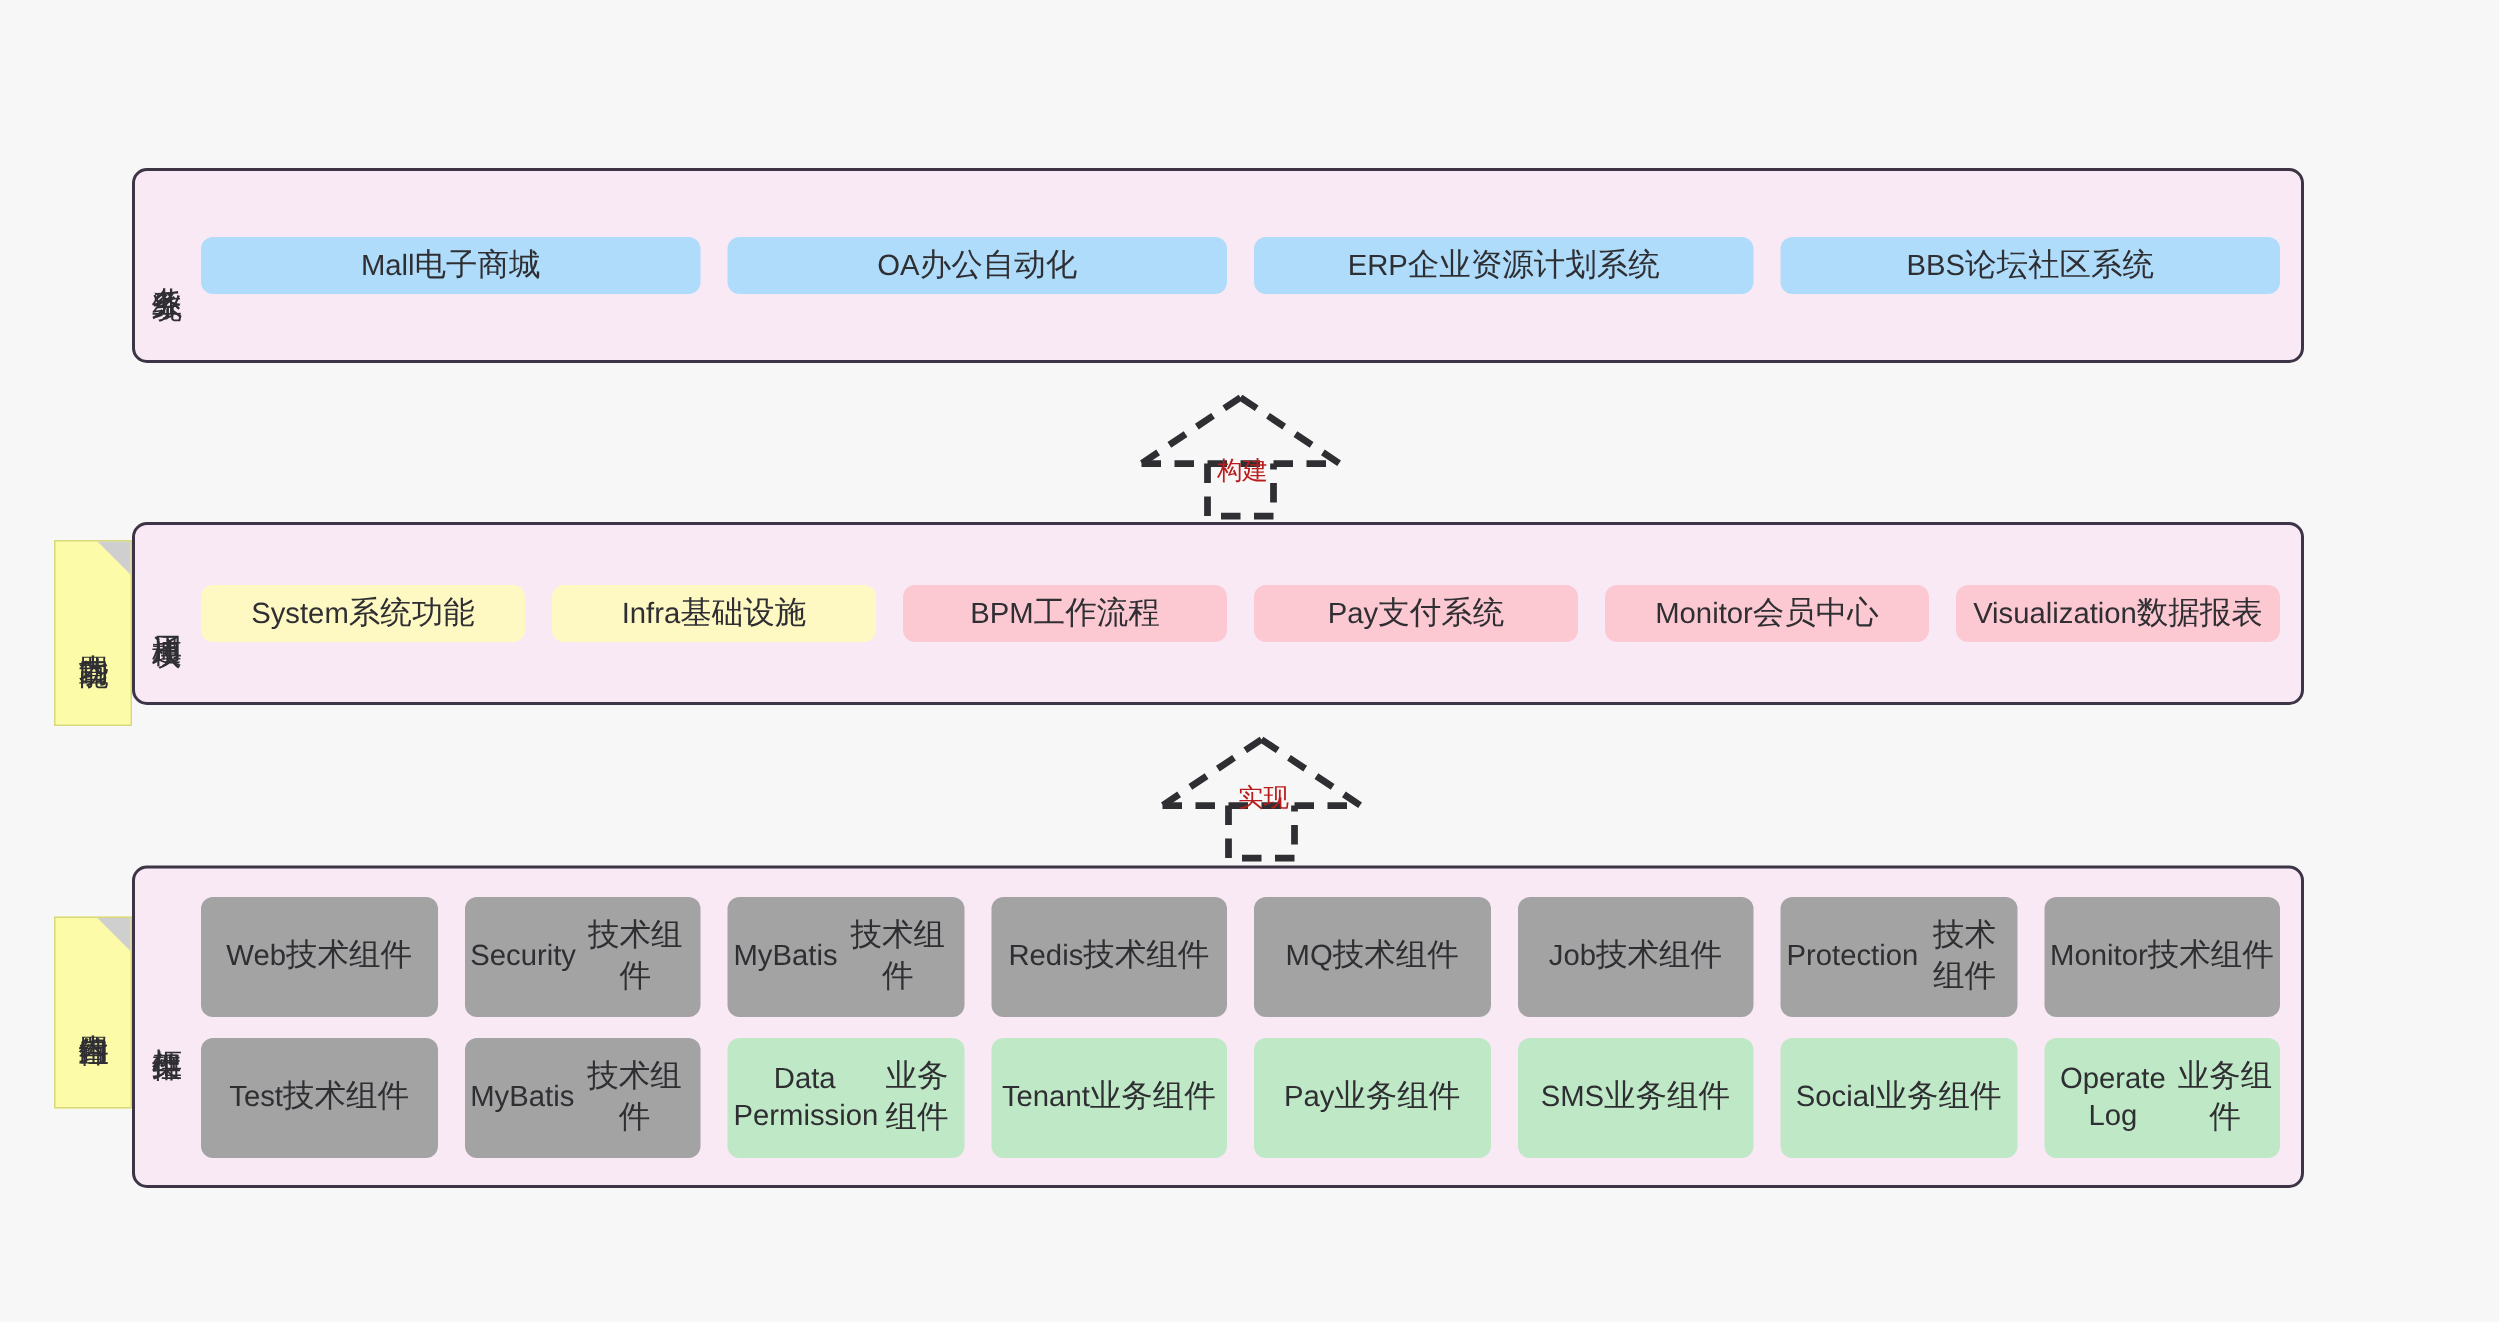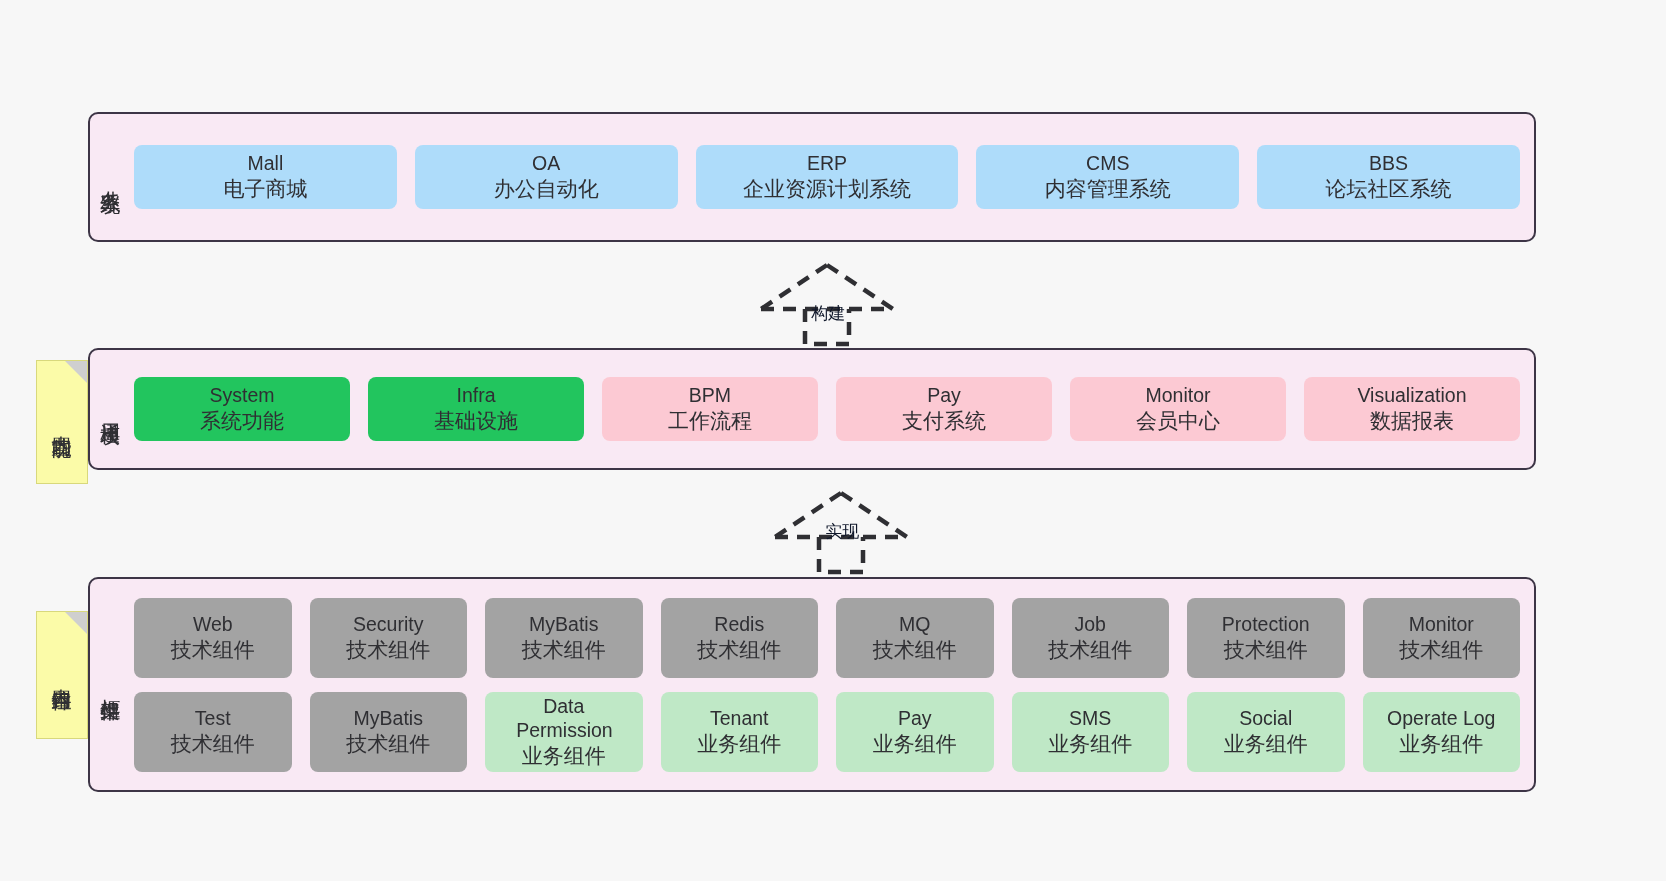--- a/index.html
+++ b/index.html
@@ -45,34 +45,34 @@
   }
   .row {
     display: flex;
     gap: 18px;
     align-items: stretch;
   }
   .cell {
     flex: 1 1 0;
     border-radius: 8px;
     display: flex;
-    flex-direction: column;
+    flex-direction: row;
     align-items: center;
     justify-content: center;
     text-align: center;
     color: #2f2f33;
     line-height: 1.26;
     padding: 6px 4px;
   }
   .cell .en { font-size: 19.5px; }
   .cell .cn { font-size: 21px; }
 
   
   .c-blue        { background: #aedcfa; }
-  .c-red         { background: #22c55e; }
+  .c-red         { background: #fef9c3; }
   .c-pink        { background: #fcc9d3; }
   .c-green       { background: #a3a3a3; }
   .c-green-light { background: #bfe8c6; }
 
   
   .note {
     position: absolute;
     background: #fbfba8;
     border: 1px solid #d8d87c;
     color: #2f2f33;
@@ -93,21 +93,21 @@
     border-left: 22px solid transparent;
     border-top: 22px solid #cfcfcf;
   }
 
   
   .arrow { position: absolute; z-index: 3; }
   .arrow svg { display: block; overflow: visible; }
   .arrow-label {
     position: absolute;
     font-size: 17px;
-    color: #0f172a;
+    color: #b91c1c;
     background: transparent;
     white-space: nowrap;
     left: 50%;
     transform: translateX(-46%);
     pointer-events: none;
   }
 </style>
 </head>
 <body>
 
@@ -121,24 +121,20 @@
           <span class="en">Mall</span>
           <span class="cn">电子商城</span>
         </div>
         <div class="cell c-blue">
           <span class="en">OA</span>
           <span class="cn">办公自动化</span>
         </div>
         <div class="cell c-blue">
           <span class="en">ERP</span>
           <span class="cn">企业资源计划系统</span>
-        </div>
-        <div class="cell c-blue">
-          <span class="en">CMS</span>
-          <span class="cn">内容管理系统</span>
         </div>
         <div class="cell c-blue">
           <span class="en">BBS</span>
           <span class="cn">论坛社区系统</span>
         </div>
       </div>
     </div>
   </div>
 
   <div class="arrow" style="left:758px; top:262px; width:138px; height:84px;">

